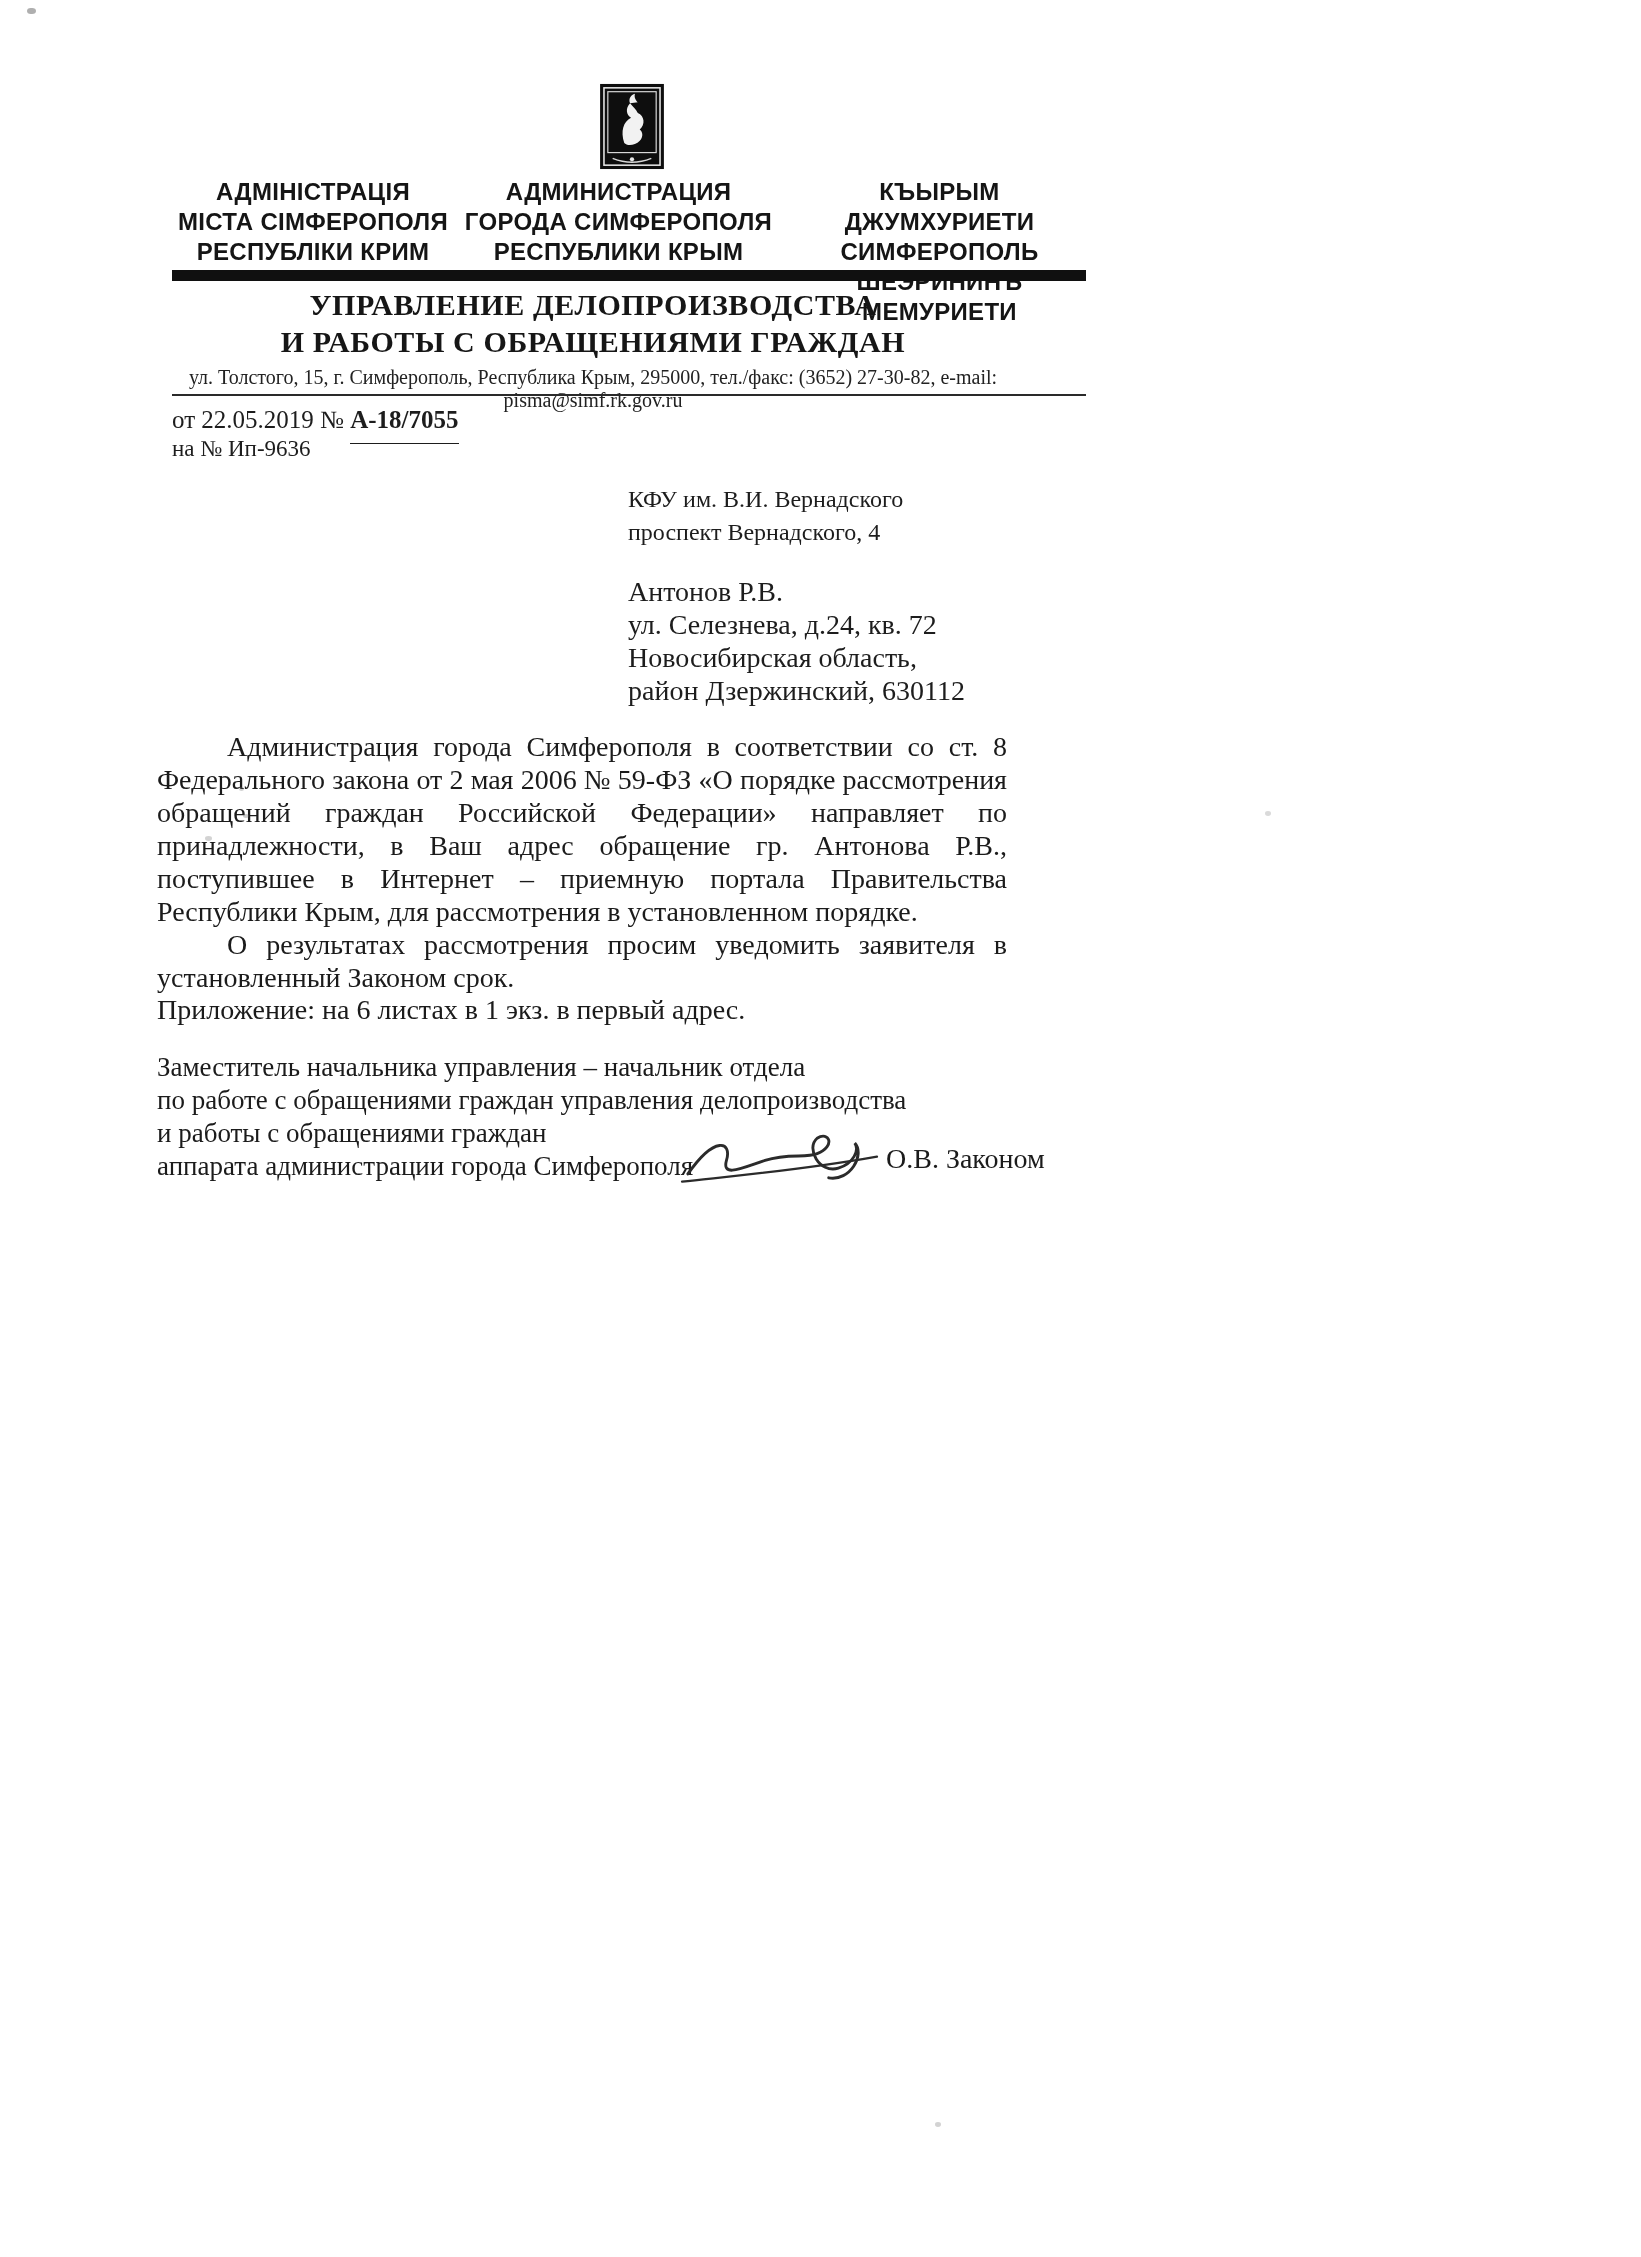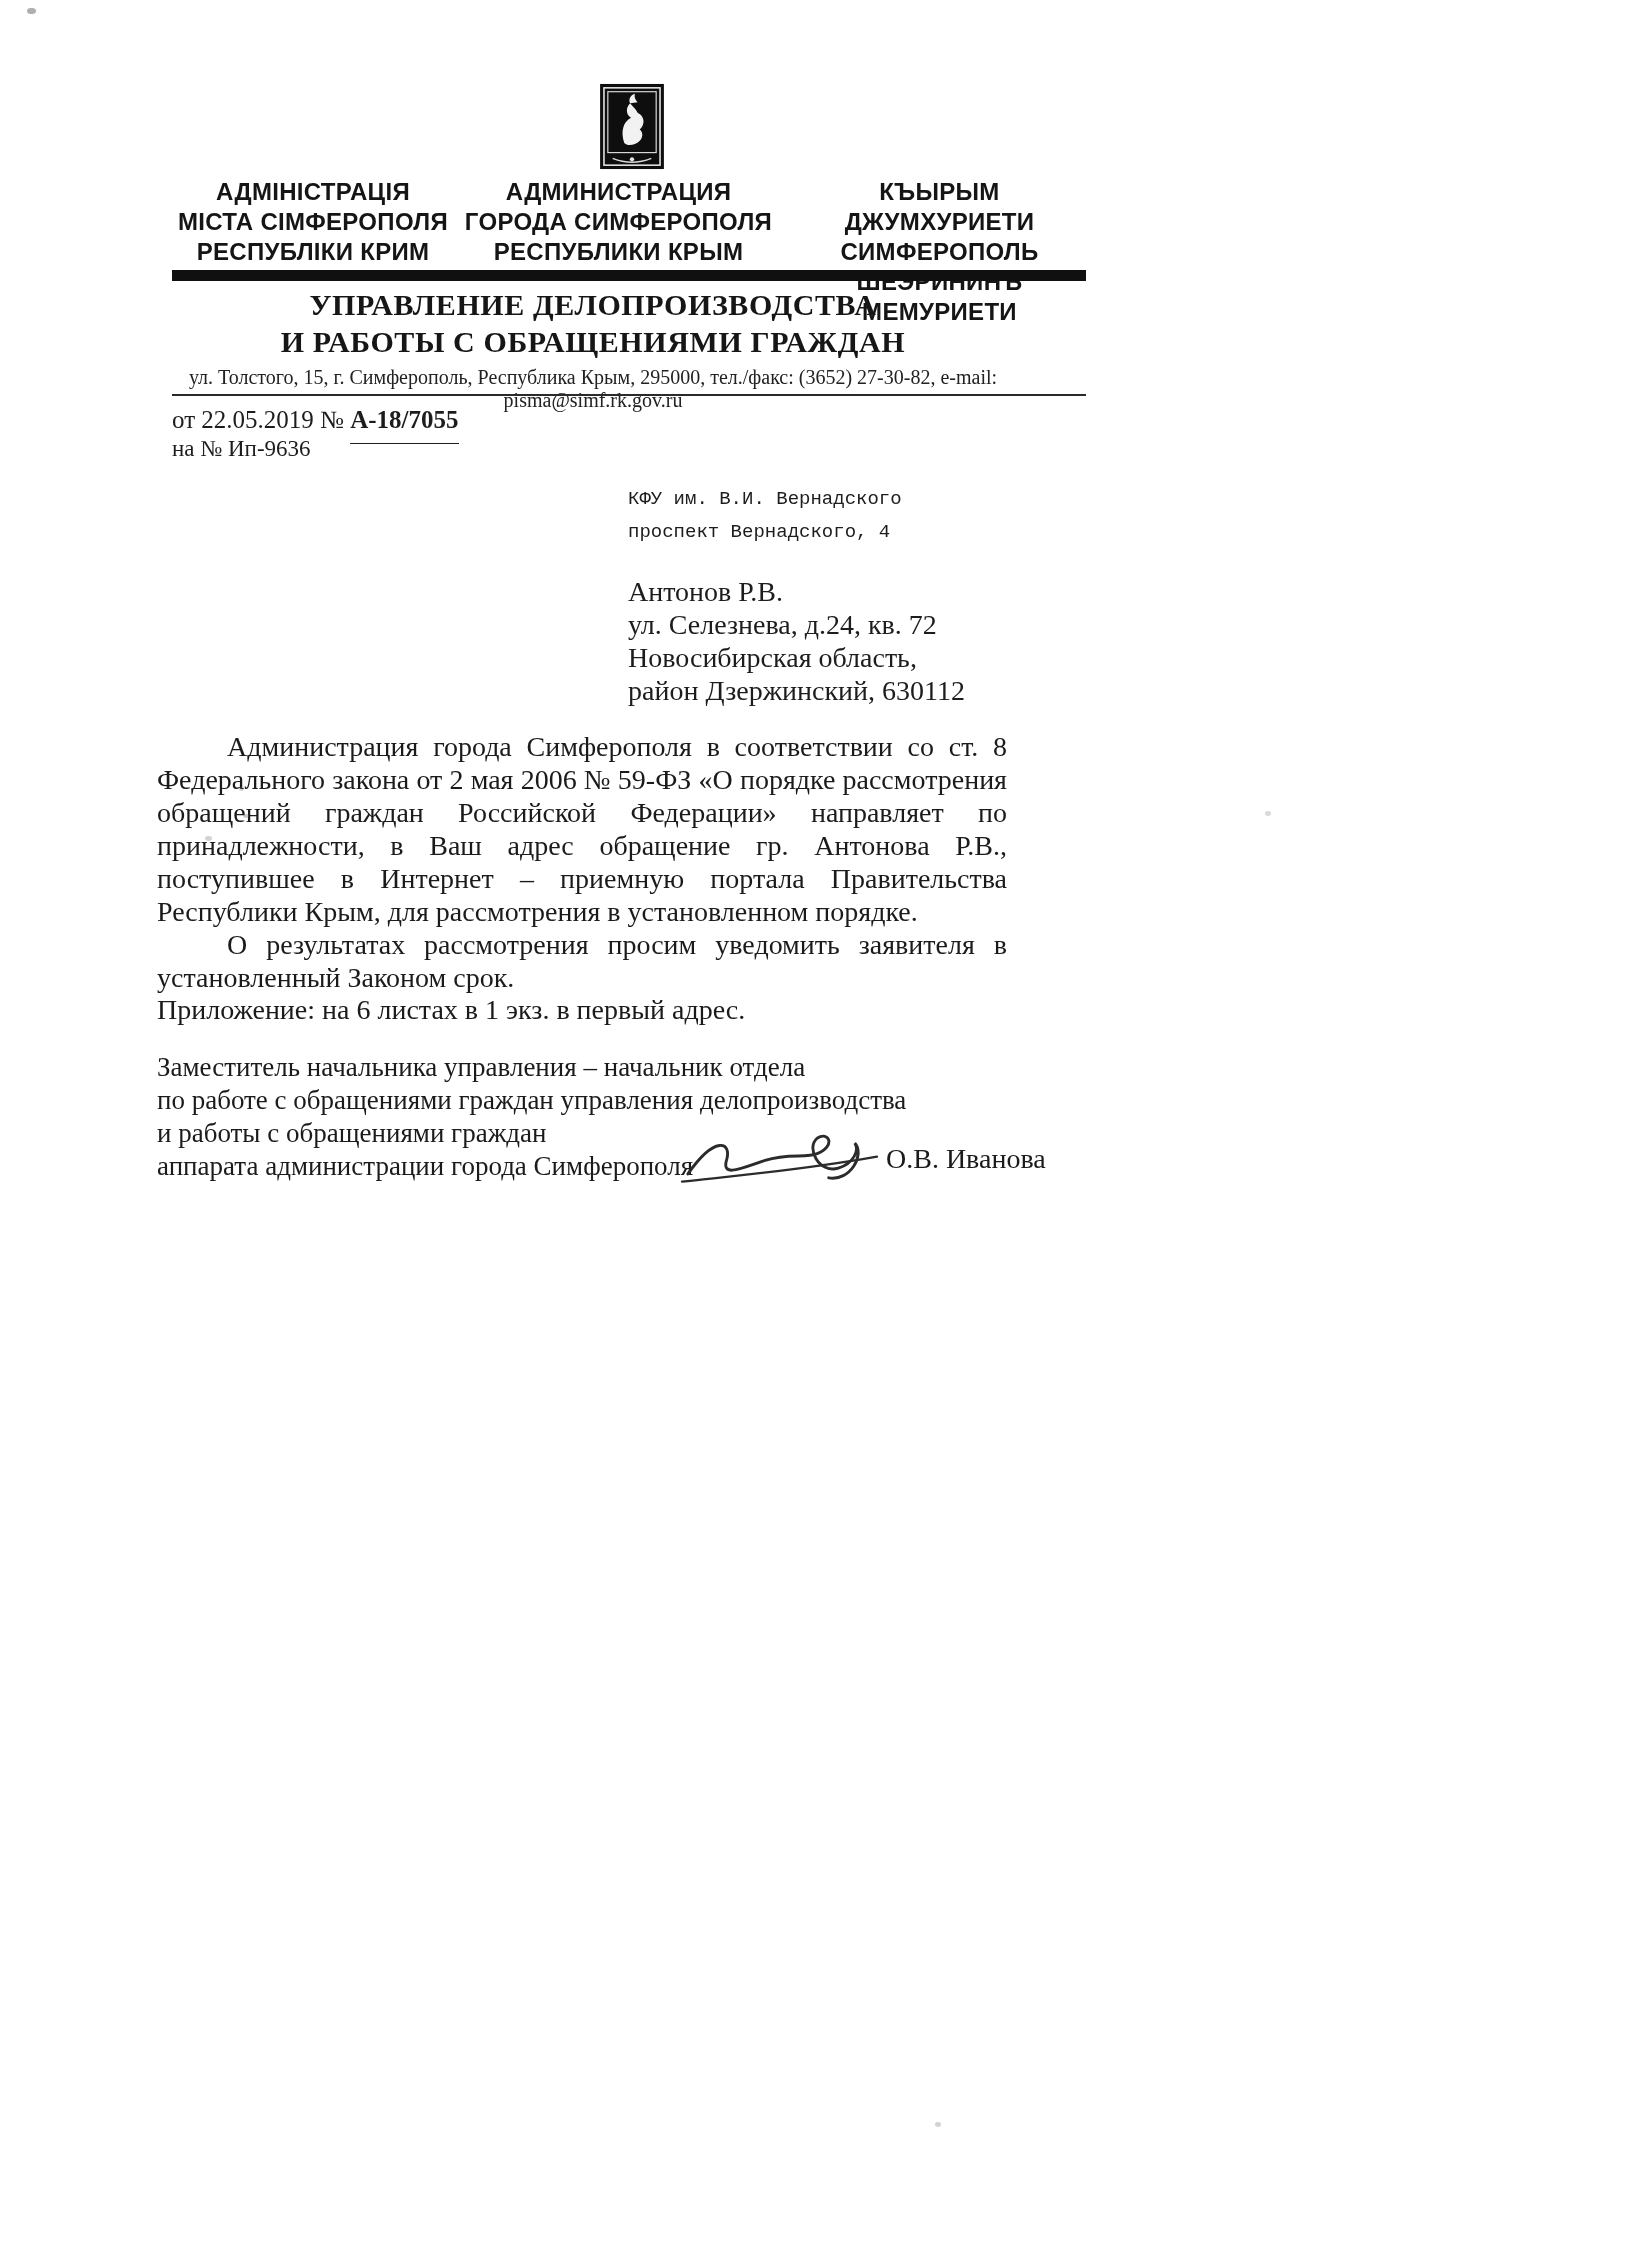--- a/index.html
+++ b/index.html
@@ -29,21 +29,21 @@
     color:#161616;letter-spacing:0.6px;
   }
   .contact-line{
     position:absolute;left:145px;top:366px;width:896px;
     text-align:center;font-size:20px;color:#222;
   }
   .thin-rule{position:absolute;left:172px;top:394px;width:914px;height:1.9px;background:#2a2a2a;}
   .ref-from{position:absolute;left:172px;top:406px;font-size:25px;color:#1d1d1d;}
   .ref-num{font-weight:700;border-bottom:1.9px solid #1d1d1d;padding-bottom:10px;}
   .ref-reply{position:absolute;left:172px;top:436px;font-size:23px;color:#1d1d1d;}
-  .recipient-org{position:absolute;left:628px;top:483px;font-size:19px;line-height:33px;font-family:Liberation Mono, monospace;}
+  .recipient-org{position:absolute;left:628px;top:483px;font-size:24px;line-height:33px;}
   .recipient-person{position:absolute;left:628px;top:575px;font-size:28px;line-height:33px;}
   .body-text{position:absolute;left:157px;top:730px;width:850px;}
   .body-text p{
     margin:0;text-indent:70px;text-align:justify;
     font-size:28px;line-height:33px;color:#1b1b1b;
   }
   .attachment{position:absolute;left:157px;top:994px;font-size:28px;color:#1b1b1b;}
   .sig-block{position:absolute;left:157px;top:1051px;font-size:27px;line-height:33px;color:#1b1b1b;}
   .sig-svg{position:absolute;left:676px;top:1118px;width:208px;height:82px;}
   .sig-name{position:absolute;left:886px;top:1143px;font-size:28px;color:#1b1b1b;}
@@ -118,21 +118,21 @@
     <div>по работе с обращениями граждан управления делопроизводства</div>
     <div>и работы с обращениями граждан</div>
     <div>аппарата администрации города Симферополя</div>
   </div>
 
   <svg class="sig-svg" viewBox="0 0 215 85" aria-hidden="true">
     <path d="M12 58 C 40 18, 58 24, 52 44 C 47 62, 68 52, 92 44 C 116 36, 134 42, 146 37 C 166 29, 158 13, 146 21 C 134 31, 148 58, 168 52 C 184 47, 190 33, 185 26 C 196 38, 180 66, 158 62" fill="none" stroke="#2b2b2b" stroke-width="3" stroke-linecap="round"></path>
     <path d="M6 66 C 60 60, 130 54, 208 40" fill="none" stroke="#2b2b2b" stroke-width="2.4" stroke-linecap="round"></path>
   </svg>
 
-  <div class="sig-name">О.В. Иванова</div>
+  <div class="sig-name">О.В. Законом</div>
 
   <div class="speck" style="left:27px;top:7.7px;width:8.7px;height:6.8px;"></div>
   <div class="speck" style="left:239px;top:787px;width:4.8px;height:3.9px;opacity:.3;"></div>
   <div class="speck" style="left:243px;top:814px;width:5.8px;height:3.9px;opacity:.35;"></div>
   <div class="speck" style="left:205px;top:836px;width:6.8px;height:4.8px;opacity:.3;"></div>
   <div class="speck" style="left:1265px;top:811px;width:5.8px;height:4.8px;opacity:.25;"></div>
   <div class="speck" style="left:935px;top:2122px;width:5.8px;height:4.8px;opacity:.3;"></div>
 </div>
 
 

